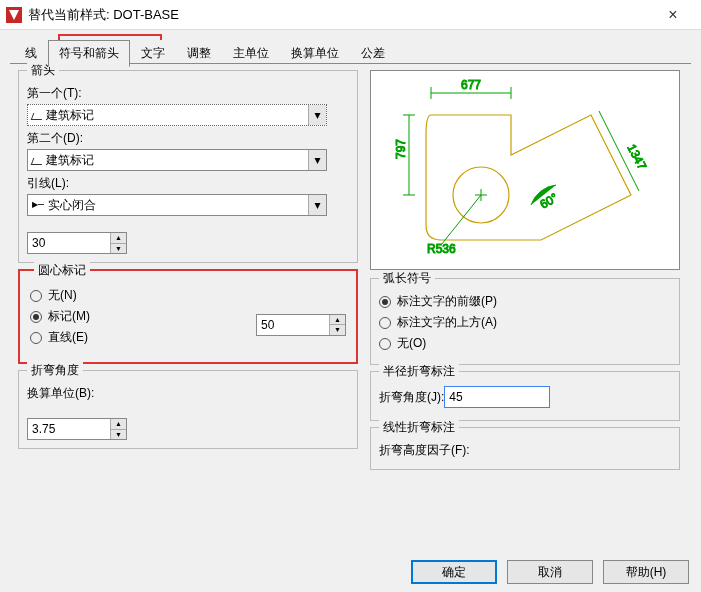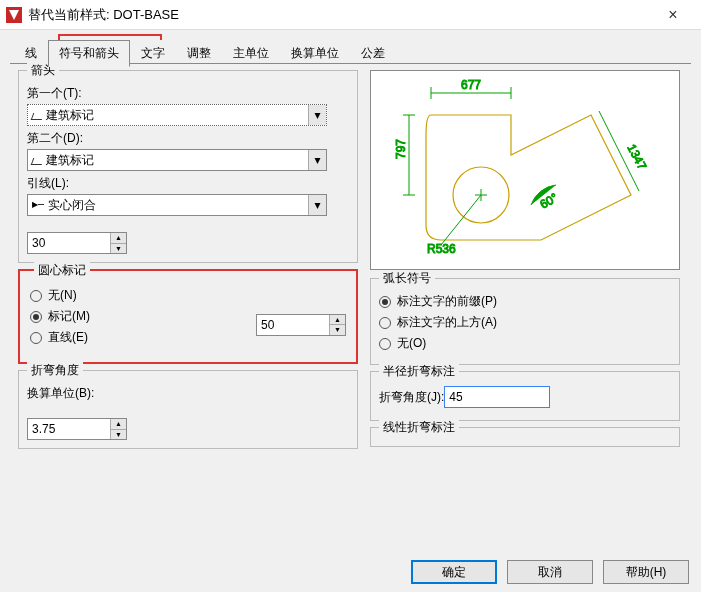--- a/index.html
+++ b/index.html
@@ -202,20 +202,21 @@
           <div class="combo" style="width:106px; border:1px solid #3b82f6;">
             <div class="txt">
                 <span>45</span>
               </div>
           </div>
         </div>
       </div>
 
       <div class="groupbox">
         <span class="legend">线性折弯标注</span>
+        <div class="label">折弯高度因子(F):</div>
       </div>
     </div>
   </div>
 </div>
 
 <div class="buttons">
   <div class="btn default">确定</div>
   <div class="btn">取消</div>
   <div class="btn">帮助(H)</div>
 </div>

